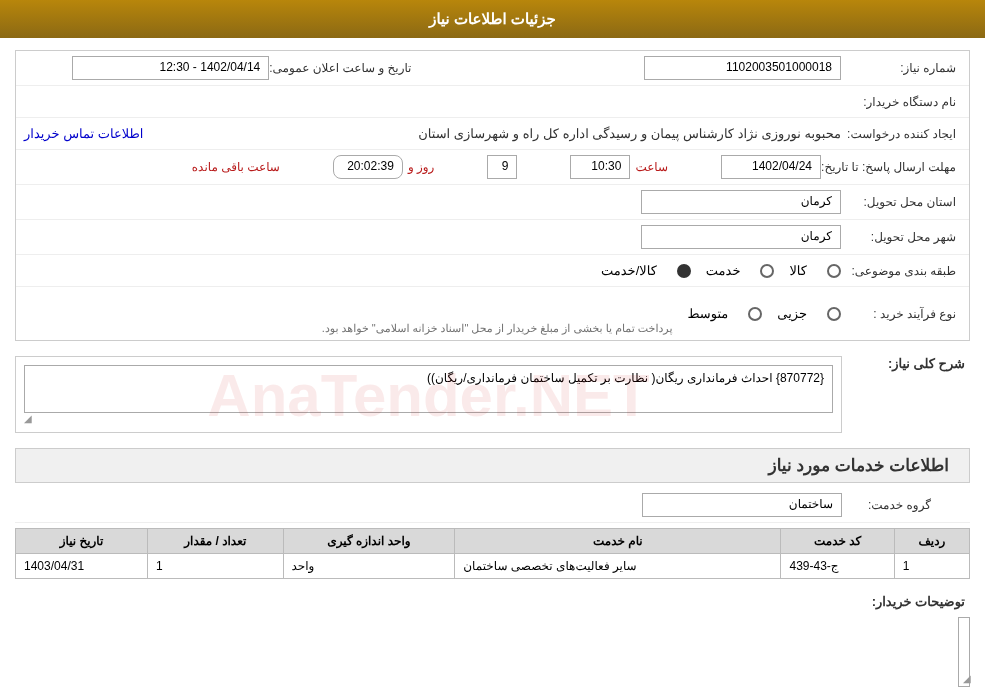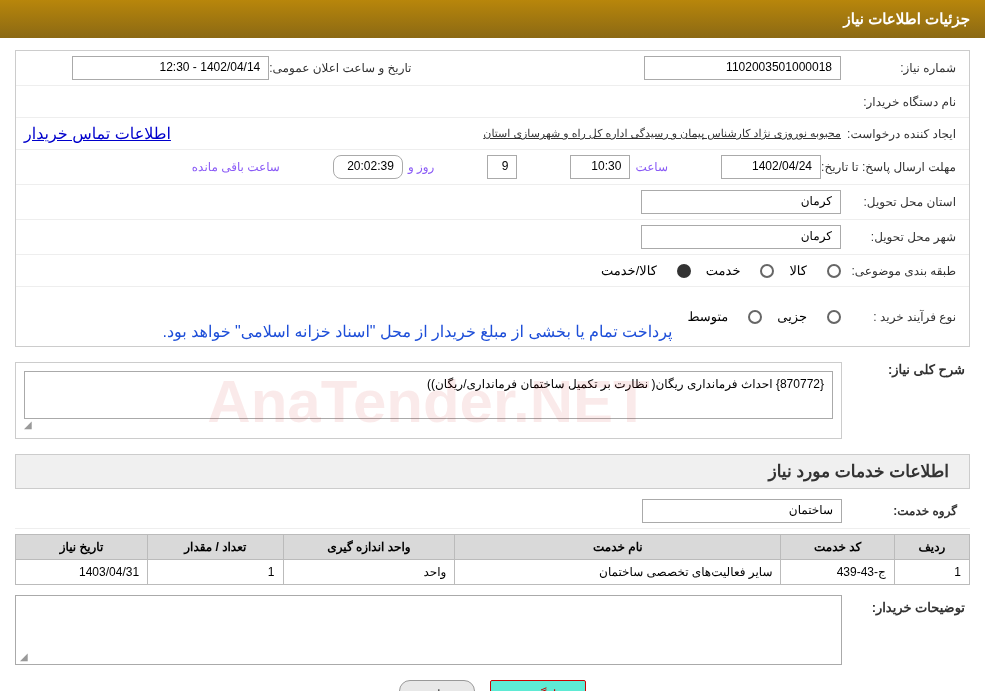--- a/index.html
+++ b/index.html
@@ -10,20 +10,21 @@
       direction: rtl;
     }
     .page-wrapper {
       max-width: 985px;
       margin: 0 auto;
       background: #fff;
     }
     .header-bar {
       background: linear-gradient(to bottom, #b8860b, #8b6914);
       color: #fff;
+      text-align: center;
       padding: 10px 15px;
       font-size: 15px;
       font-weight: bold;
     }
     .content {
       padding: 12px 15px;
     }
     .form-section {
       border: 1px solid #ccc;
       margin-bottom: 10px;
@@ -50,29 +51,27 @@
     .value-box {
       border: 1px solid #aaa;
       background: #fff;
       padding: 3px 8px;
       font-size: 12px;
       min-height: 24px;
       flex: 1;
       margin-left: 48px;
     }
     .value-text {
-      font-size: 11px;
+      font-size: 13px;
       color: #333;
       flex: 1;
-      text-decoration: underline;
     }
     .link-text {
       color: #0000cc;
-      font-size: 16px;
-      text-decoration: underline;
+      font-size: 13px;
       cursor: pointer;
     }
     .date-time-row {
       display: flex;
       align-items: center;
       gap: 5px;
       flex: 1;
     }
     .date-time-row .value-box {
       flex: unset;
@@ -104,22 +103,22 @@
     .section-title {
       background: #f0f0f0;
       border: 1px solid #ccc;
       padding: 6px 20px;
       font-size: 17px;
       font-weight: bold;
       color: #333;
       margin-bottom: 5px;
     }
     .note-text {
-      font-size: 16px;
-      color: #1d4ed8;
+      font-size: 11px;
+      color: #737373;
       flex: 1;
       margin-top: 30px;
     }
     .watermark-area {
       position: relative;
       background: #fff;
       border: 1px solid #ccc;
       padding: 8px;
       margin: 5px 0;
     }
@@ -154,21 +153,21 @@
     .services-table th {
       background: #d9d9d9;
       border: 1px solid #bbb;
       padding: 5px 8px;
       text-align: center;
       font-weight: bold;
     }
     .services-table td {
       border: 1px solid #bbb;
       padding: 5px 8px;
-      text-align: right;
+      text-align: left;
     }
     .services-table tr:nth-child(even) td {
       background: #f9f9f9;
     }
     
     .button-row {
       display: flex;
       justify-content: center;
       gap: 15px;
       margin-top: 15px;
@@ -193,21 +192,21 @@
       border: 1px solid #cc0000;
     }
     .resize-handle {
       font-size: 10px;
       color: #999;
       display: block;
       text-align: left;
     }
     .small-label {
       font-size: 12px;
-      color: #8b5cf6;
+      color: #b91c1c;
     }
     .group-service-row {
       display: flex;
       align-items: center;
       padding: 5px 8px;
       border-bottom: 1px solid #eee;
     }
   </style>
 </head>
 <body>
@@ -305,21 +304,21 @@
           <div class="watermark-img">AnaTender.NET</div>
           <div class="description-box">{870772} احداث فرمانداری ریگان( نظارت بر تکمیل ساختمان فرمانداری/ریگان))</div>
           <span class="resize-handle">◢</span>
         </div>
       </div>
     </div>
 
     <div class="section-title">اطلاعات خدمات مورد نیاز</div>
 
     <div class="group-service-row">
-      <span class="label" style="font-weight:bold;">گروه خدمت:</span>
+      <span class="label" style="font-weight:normal;text-align:center;">گروه خدمت:</span>
       <div class="value-box" style="max-width:200px;">ساختمان</div>
     </div>
 
     <table class="services-table">
       <thead>
         <tr>
           <th>ردیف</th>
           <th>کد خدمت</th>
           <th>نام خدمت</th>
           <th>واحد اندازه گیری</th>
@@ -332,21 +331,21 @@
       <td>1</td>
       <td>ج-43-439</td>
       <td>سایر فعالیت‌های تخصصی ساختمان</td>
       <td>واحد</td>
       <td>1</td>
       <td>1403/04/31</td>
     </tr>
         </tbody>
     </table>
 
-    <div style="display:flex; align-items:flex-start; gap:8px; margin-top:10px;">
+    <div style="display:flex; align-items:flex-start; gap:8px; margin-top:10px;flex-direction:column;">
       <span class="label" style="padding-top:5px; font-weight:bold; font-size:13px;">توضیحات خریدار:</span>
       <div style="flex:1;">
         <div style="border:1px solid #aaa; min-height:70px; background:#fff; padding:5px; font-size:12px; position:relative;">
           <span class="resize-handle" style="position:absolute; bottom:2px; left:4px;">◢</span>
         </div>
       </div>
     </div>
 
     <div class="button-row">
       <button class="btn btn-back">بازگشت</button>

